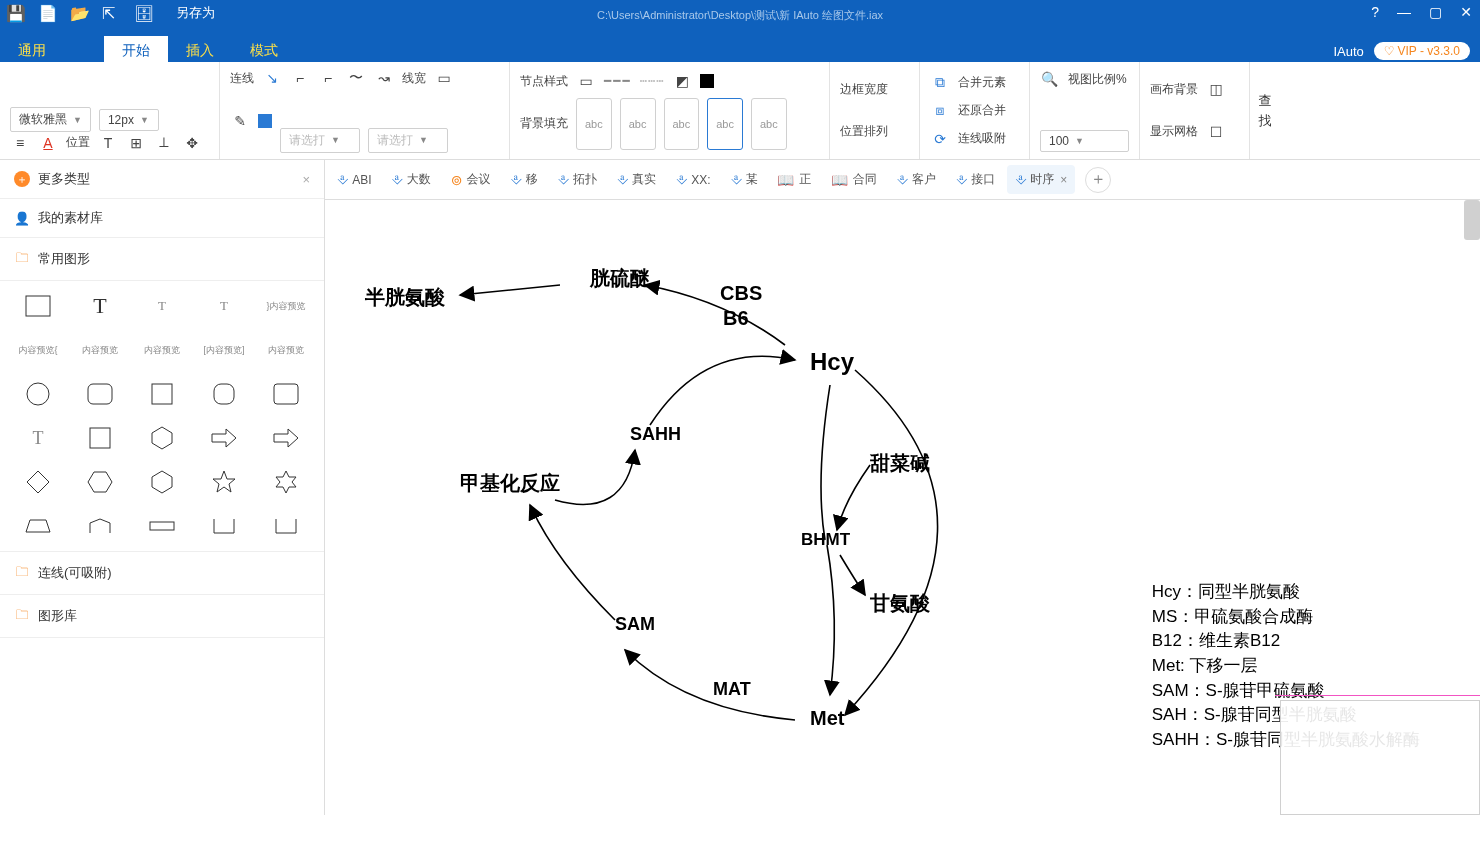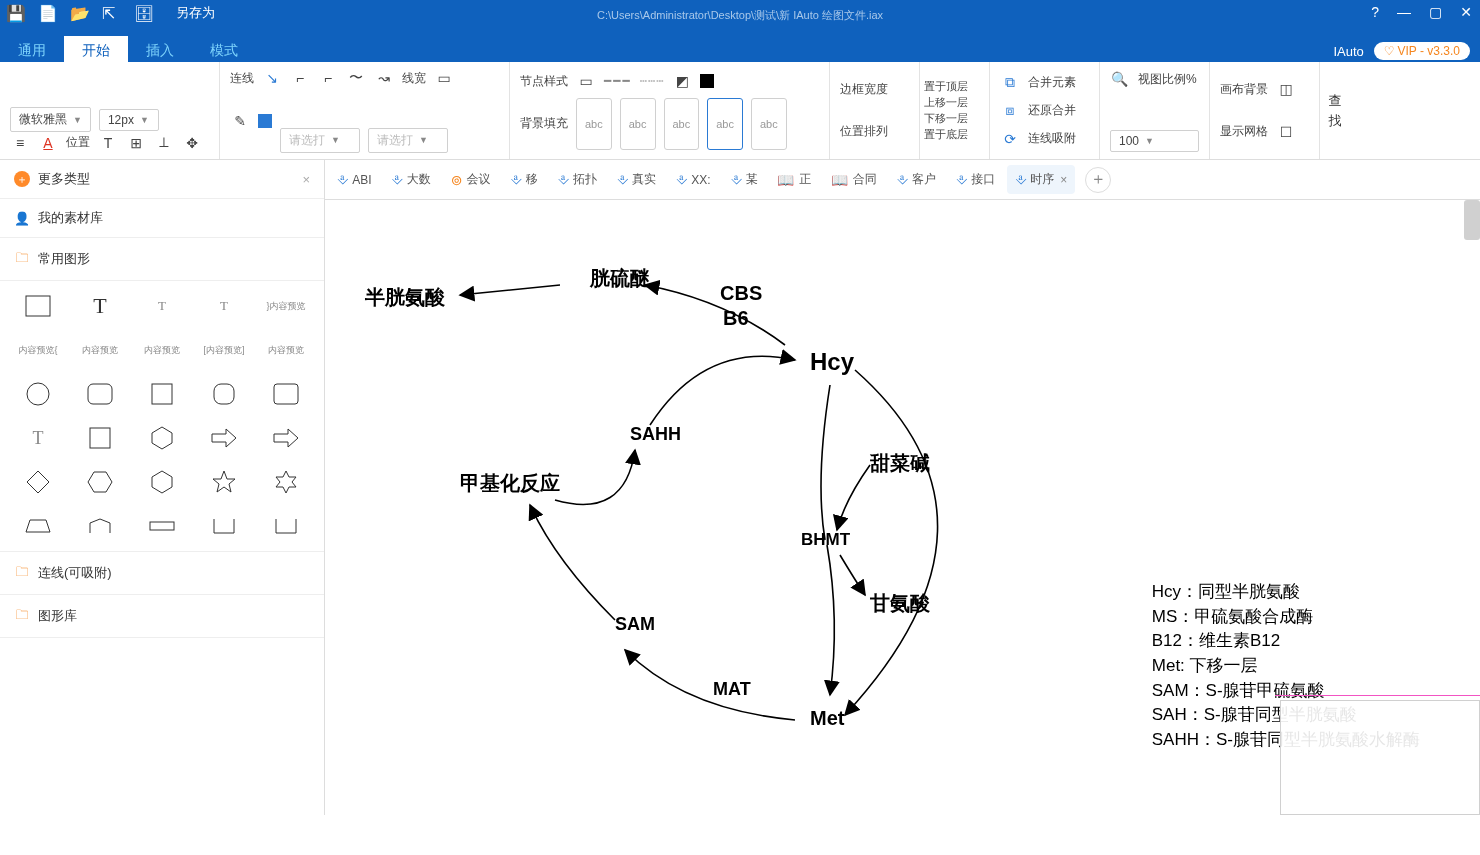--- a/index.html
+++ b/index.html
@@ -14,22 +14,22 @@
 .title-center .fname { font-size: 14px; }
 .title-center .fpath { font-size: 11px; color: #a8c8ea; margin-top: 2px; }
 .title-right { position: absolute; top: 4px; right: 8px; display: flex; align-items: center; gap: 18px; }
 .title-right .wbtn { font-size: 14px; }
 .title-right2 { position: absolute; top: 42px; right: 10px; display: flex; align-items: center; gap: 10px; }
 .title-right2 .brand { font-size: 13px; font-weight: 500; }
 .vip-btn { background: #fff; color: #f5861f; border-radius: 11px; padding: 2px 10px; font-size: 12px; display: inline-flex; align-items: center; gap: 3px; }
 
 
 .menutabs { position: absolute; top: 36px; left: 0; display: flex; }
-.menutabs .tab { padding: 6px 18px; font-size: 14px; color: #7dd3fc; cursor: pointer; }
-.menutabs .tab.active { background: #fff; color: #0f61bd; }
+.menutabs .tab { padding: 6px 18px; font-size: 14px; color: #fde047; cursor: pointer; }
+.menutabs .tab.active { background: #fff; color: #0f61bd; margin-left: 40px; }
 
 
 .ribbon { height: 98px; border-bottom: 1px solid #ddd; background: #fff; display: flex; font-size: 12px; color: #444; position: relative; }
 .ribbon-group { border-right: 1px solid #e3e3e3; padding: 6px 10px; display: flex; flex-direction: column; justify-content: space-around; }
 .rg-row { display: flex; align-items: center; gap: 8px; }
 .selbox { border: 1px solid #d0d0d0; padding: 3px 8px; border-radius: 2px; display: inline-flex; align-items: center; gap: 6px; min-width: 60px; background: #fff; margin-top: 39px; }
 .selbox .chev { color: #888; font-size: 9px; }
 .ricon { width: 20px; height: 20px; display: inline-flex; align-items: center; justify-content: center; font-size: 14px; }
 .rlabel { font-size: 12px; }
 .abc-btn { border: 1px solid #d0d0d0; padding: 19px 8px; border-radius: 3px; font-size: 11px; color: #999; }
@@ -169,28 +169,20 @@
       <span class="abc-btn sel">abc</span>
       <span class="abc-btn">abc</span>
     </div>
   </div>
 
   <div class="ribbon-group" style="width:90px">
     <span class="rlabel">边框宽度</span>
     <span class="rlabel">位置排列</span>
   </div>
 
-  <div class="ribbon-group" style="width:70px;padding:6px 4px">
-    <div class="stack-col">
-      <span>置于顶层</span>
-      <span>上移一层</span>
-      <span>下移一层</span>
-      <span>置于底层</span>
-    </div>
-  </div>
 
   <div class="ribbon-group" style="width:110px">
     <div class="rg-row">
         <span class="ricon" style="color:#2a7ad4">⧉</span>
         <span>合并元素</span>
       </div>
     <div class="rg-row">
         <span class="ricon" style="color:#2a7ad4">⧈</span>
         <span>还原合并</span>
       </div>

